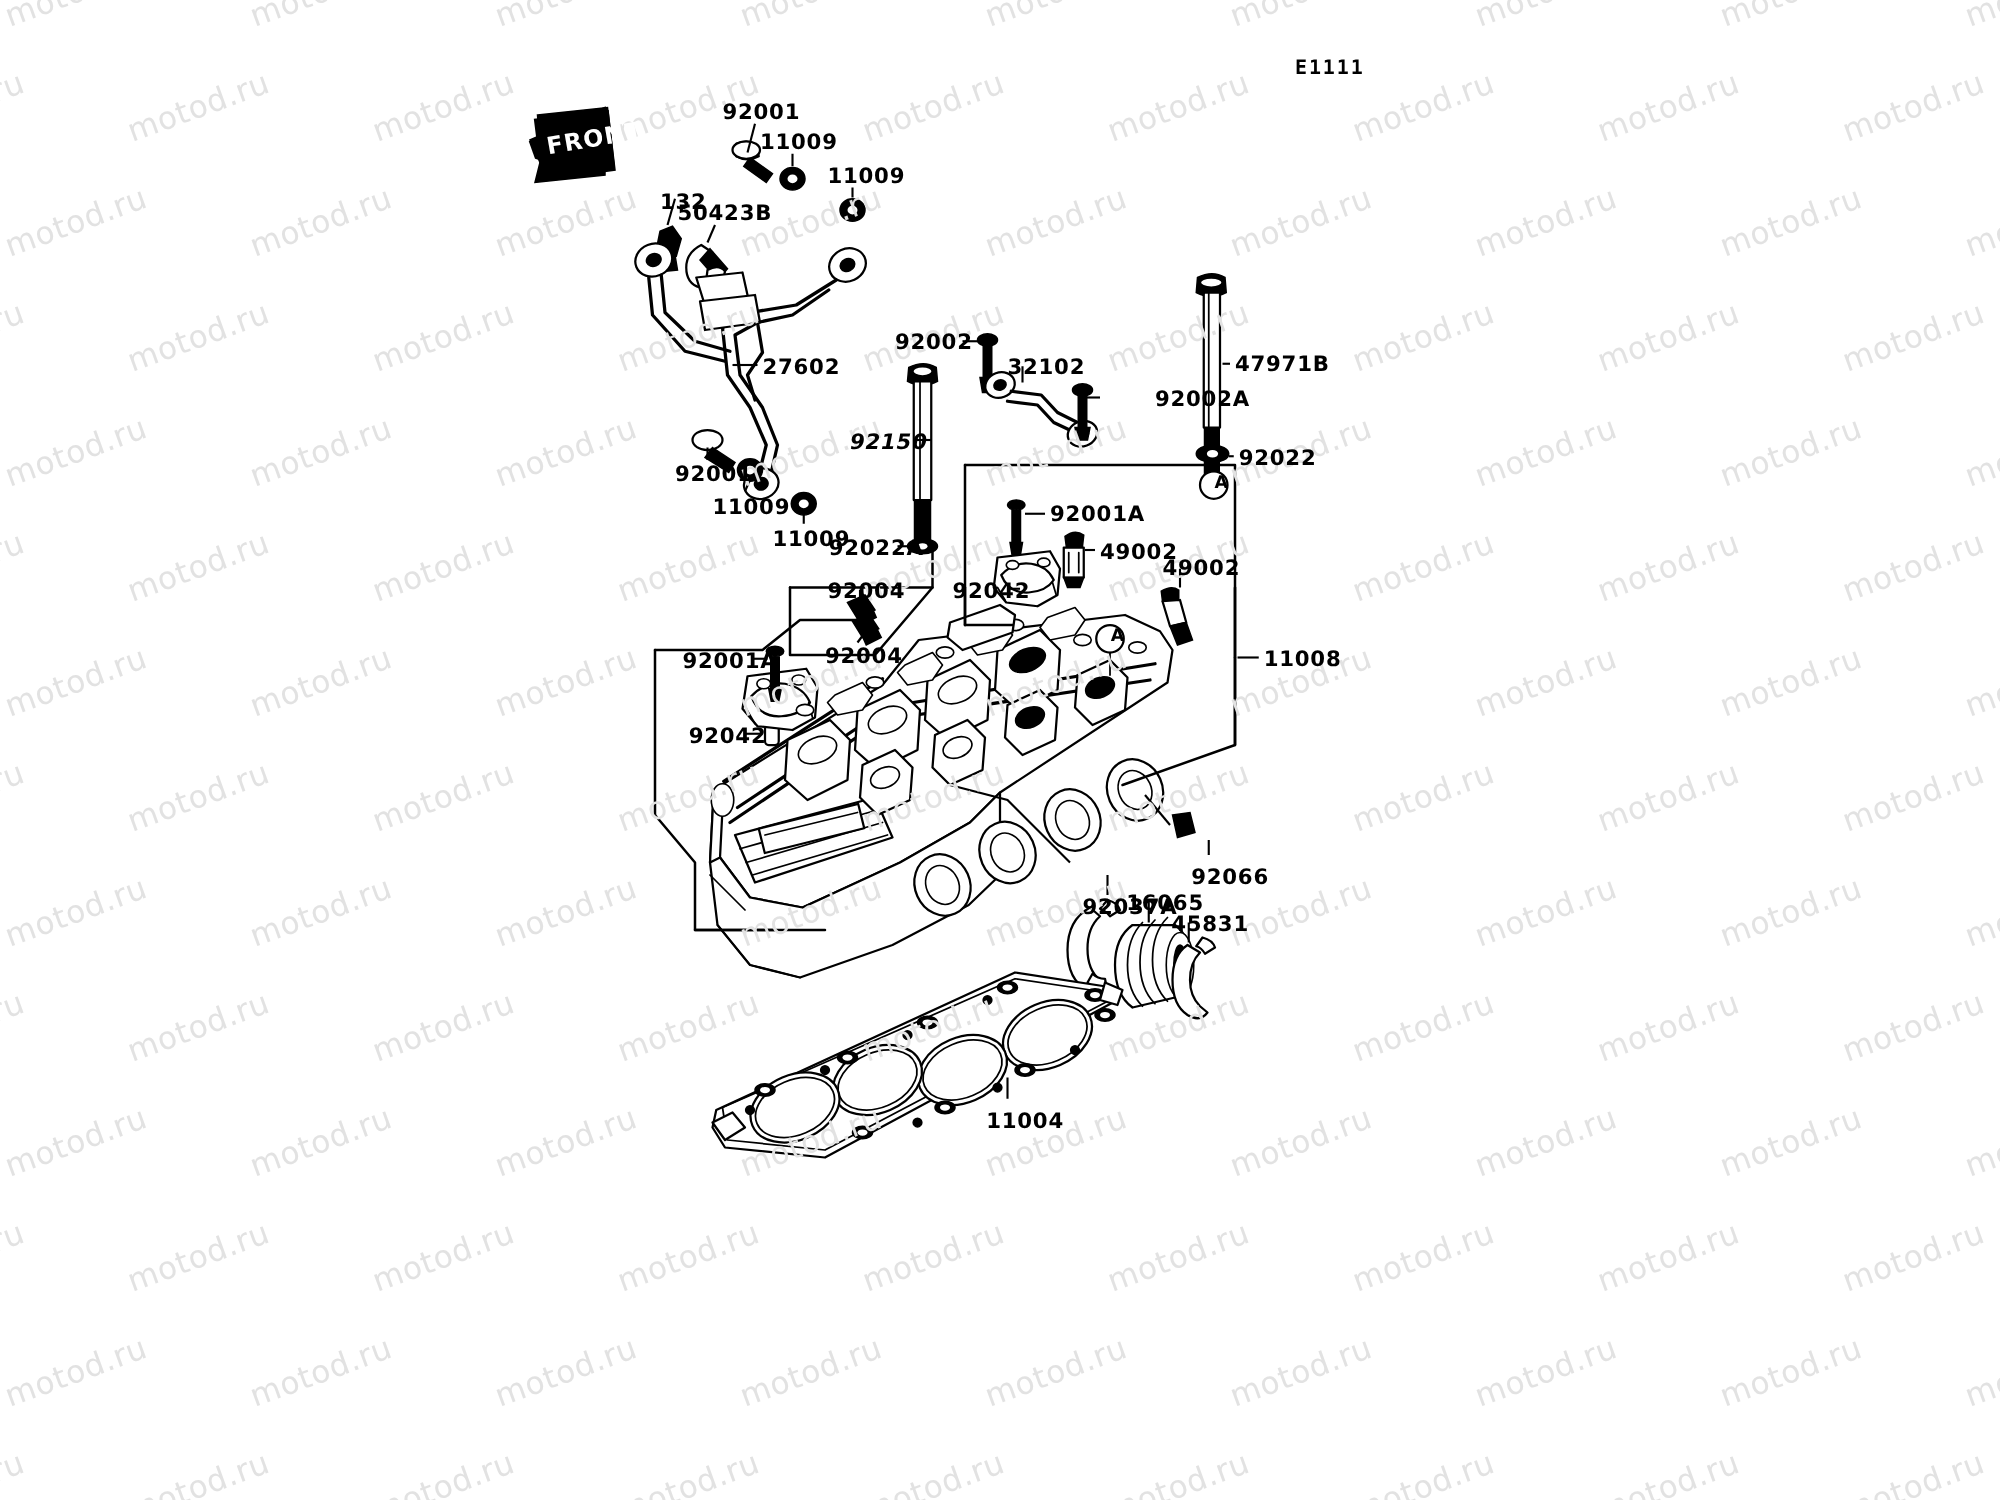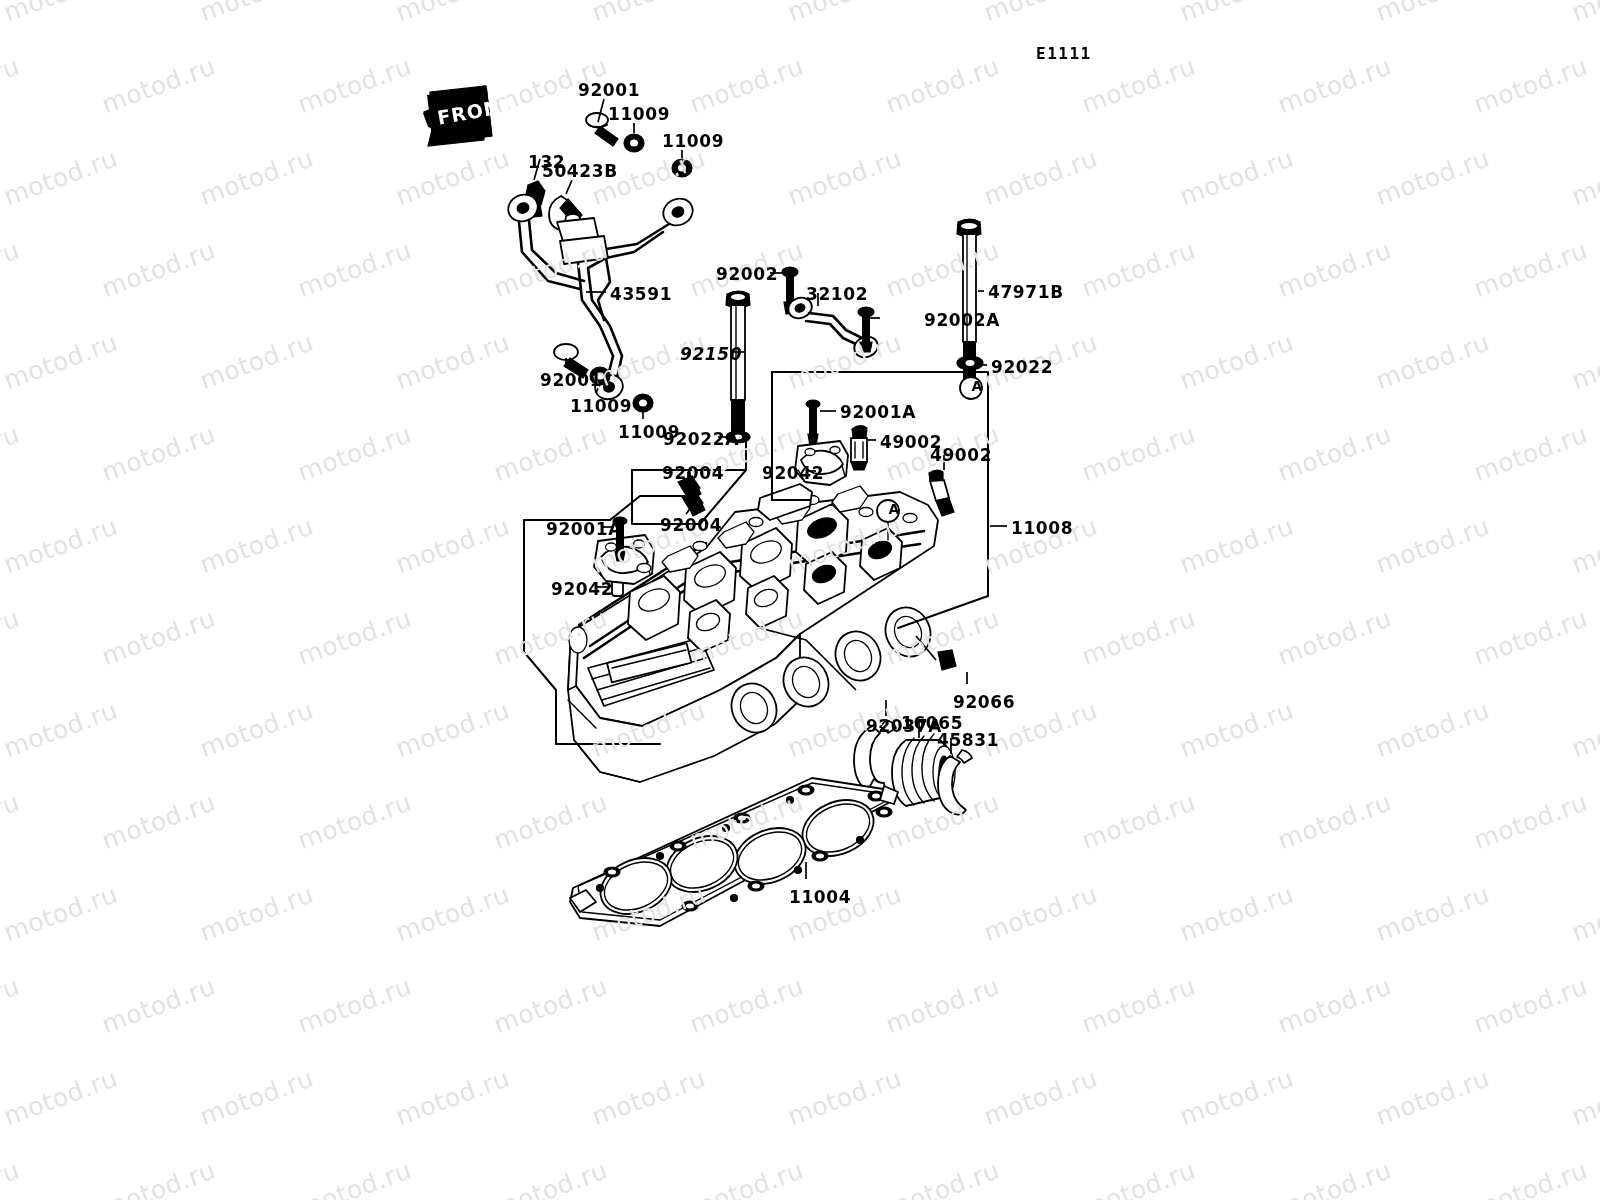--- a/index.html
+++ b/index.html
@@ -602,21 +602,21 @@
   <div id="labels">
     <div class="hdr" id="figcode" style="left:1036px;top:44px;">E1111</div>
     <div class="frontlabel" style="left:437px;top:100px;">FRONT</div>
     <div style="position:absolute;left:884px;top:501px;width:20px;text-align:center;font:bold 14px 'DejaVu Sans',sans-serif;">A</div>
     <div style="position:absolute;left:967px;top:378px;width:20px;text-align:center;font:bold 14px 'DejaVu Sans',sans-serif;">A</div>
   <div class="lbl code" style="left: 578px; top: 80px;">92001</div>
       <div class="lbl code" style="left: 608px; top: 104px;">11009</div>
       <div class="lbl code" style="left: 662px; top: 131px;">11009</div>
       <div class="lbl code" style="left: 528px; top: 152px;">132</div>
       <div class="lbl code" style="left: 542px; top: 161px;">50423B</div>
-      <div class="lbl code" style="left: 610px; top: 284px;">43591</div>
+      <div class="lbl code" style="left: 610px; top: 284px;">27602</div>
       <div class="lbl code" style="left: 540px; top: 370px;">92001</div>
       <div class="lbl code" style="left: 570px; top: 396px;">11009</div>
       <div class="lbl code" style="left: 618px; top: 422px;">11009</div>
       <div class="lbl code" style="left: 716px; top: 264px;">92002</div>
       <div class="lbl code" style="left: 680px; top: 344px; font-style: italic;">92150</div>
       <div class="lbl code" style="left: 663px; top: 429px;">92022A</div>
       <div class="lbl code" style="left: 806px; top: 284px;">32102</div>
       <div class="lbl code" style="left: 924px; top: 310px;">92002A</div>
       <div class="lbl code" style="left: 988px; top: 282px;">47971B</div>
       <div class="lbl code" style="left: 991px; top: 357px; text-align: center;">92022</div>

